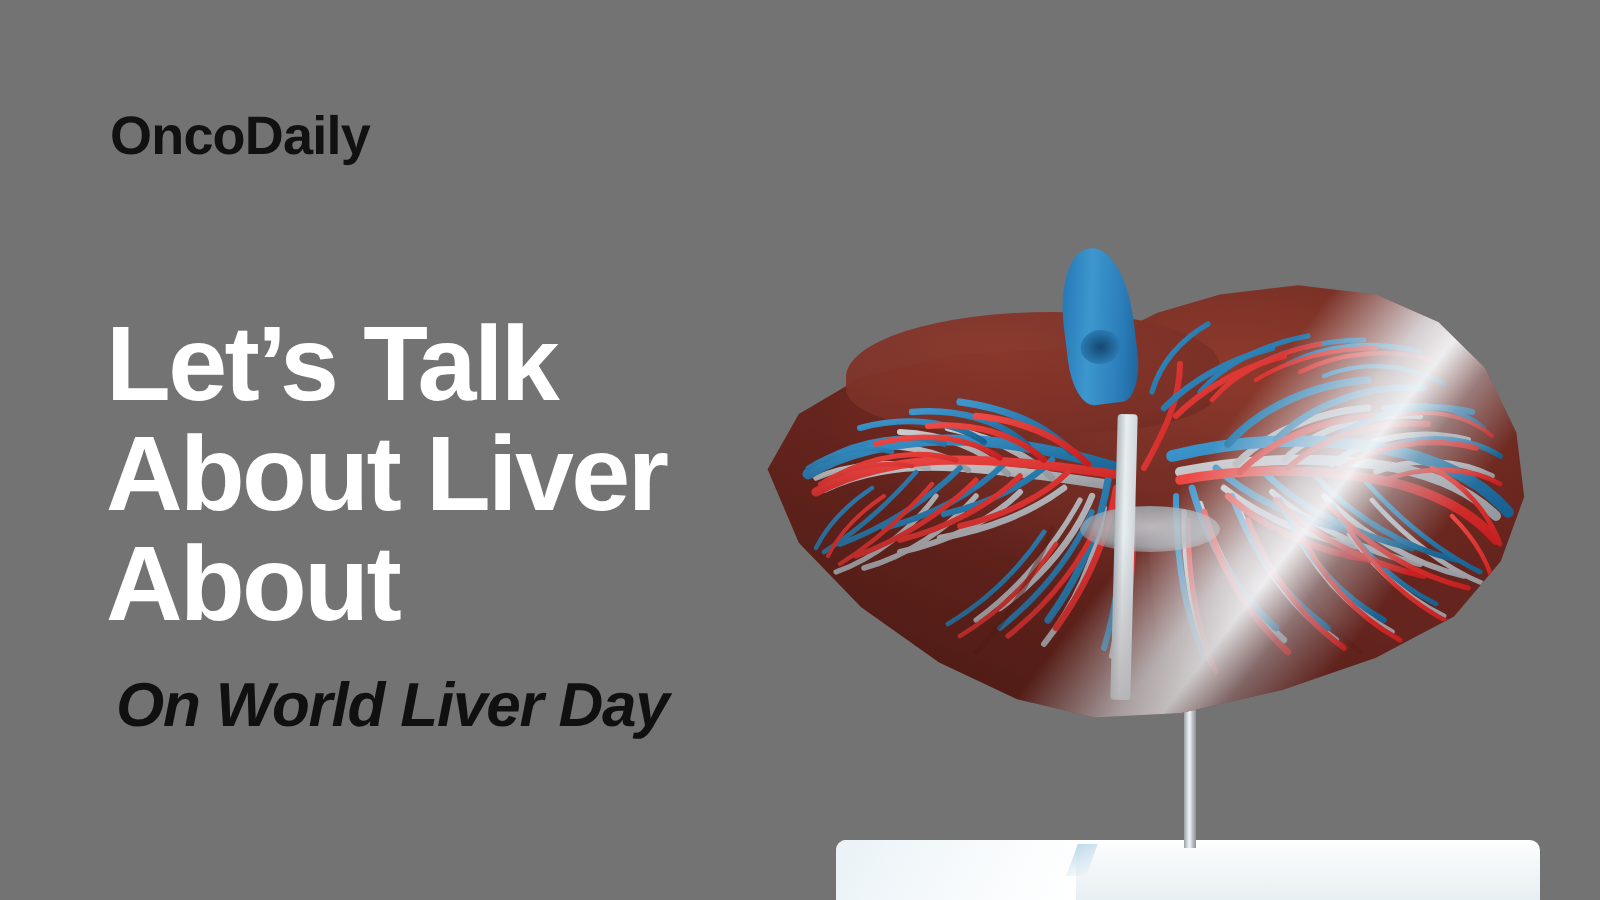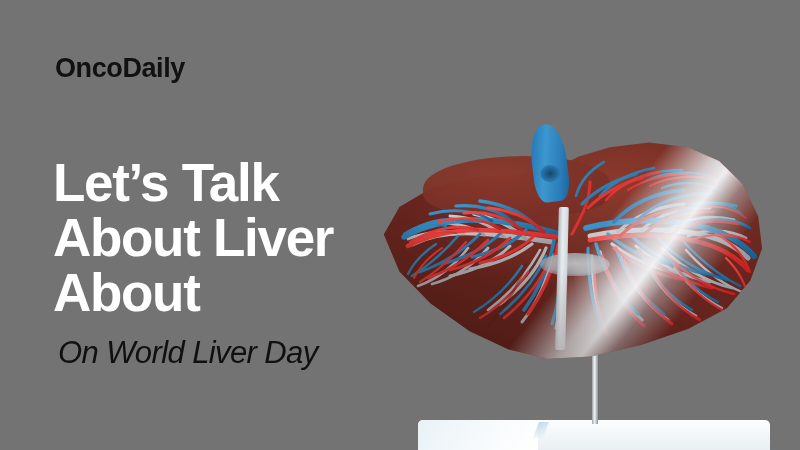--- a/index.html
+++ b/index.html
@@ -42,21 +42,21 @@
     letter-spacing: -1.3px;
     margin-top: 27px;
   }
   .headline-line { display: block; white-space: nowrap; }
 
   .subhead {
     position: absolute;
     left: 58px;
     top: 337px;
     font-size: 31px;
-    font-weight: normal;
+    font-weight: bold;
     font-style: italic;
     color: #101010;
     letter-spacing: -0.6px;
     line-height: 1;
     white-space: nowrap;
   }
 
   
   .photo {
     position: absolute;

